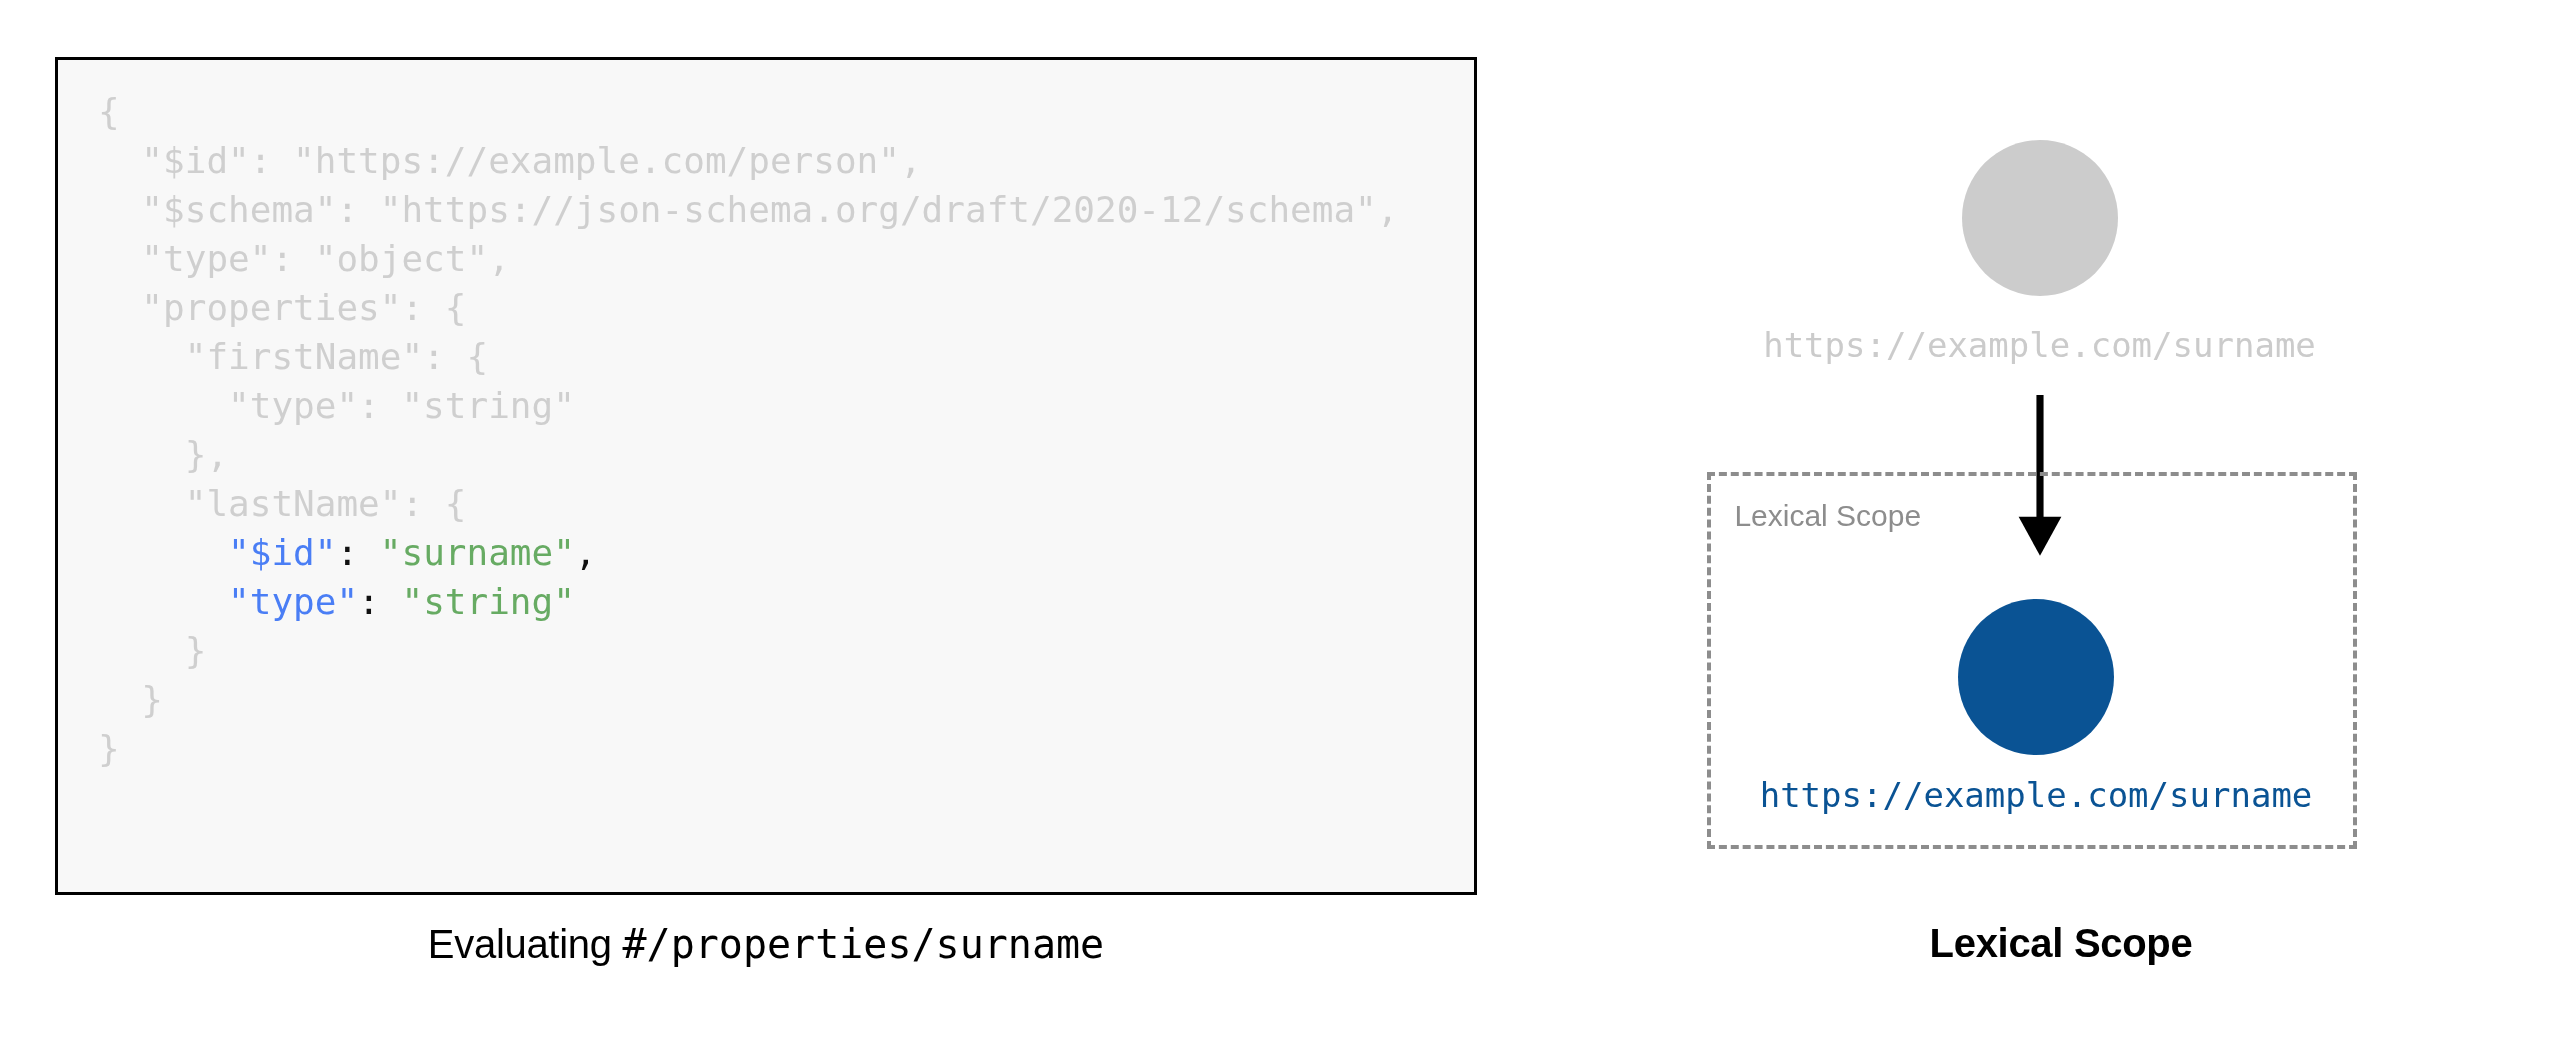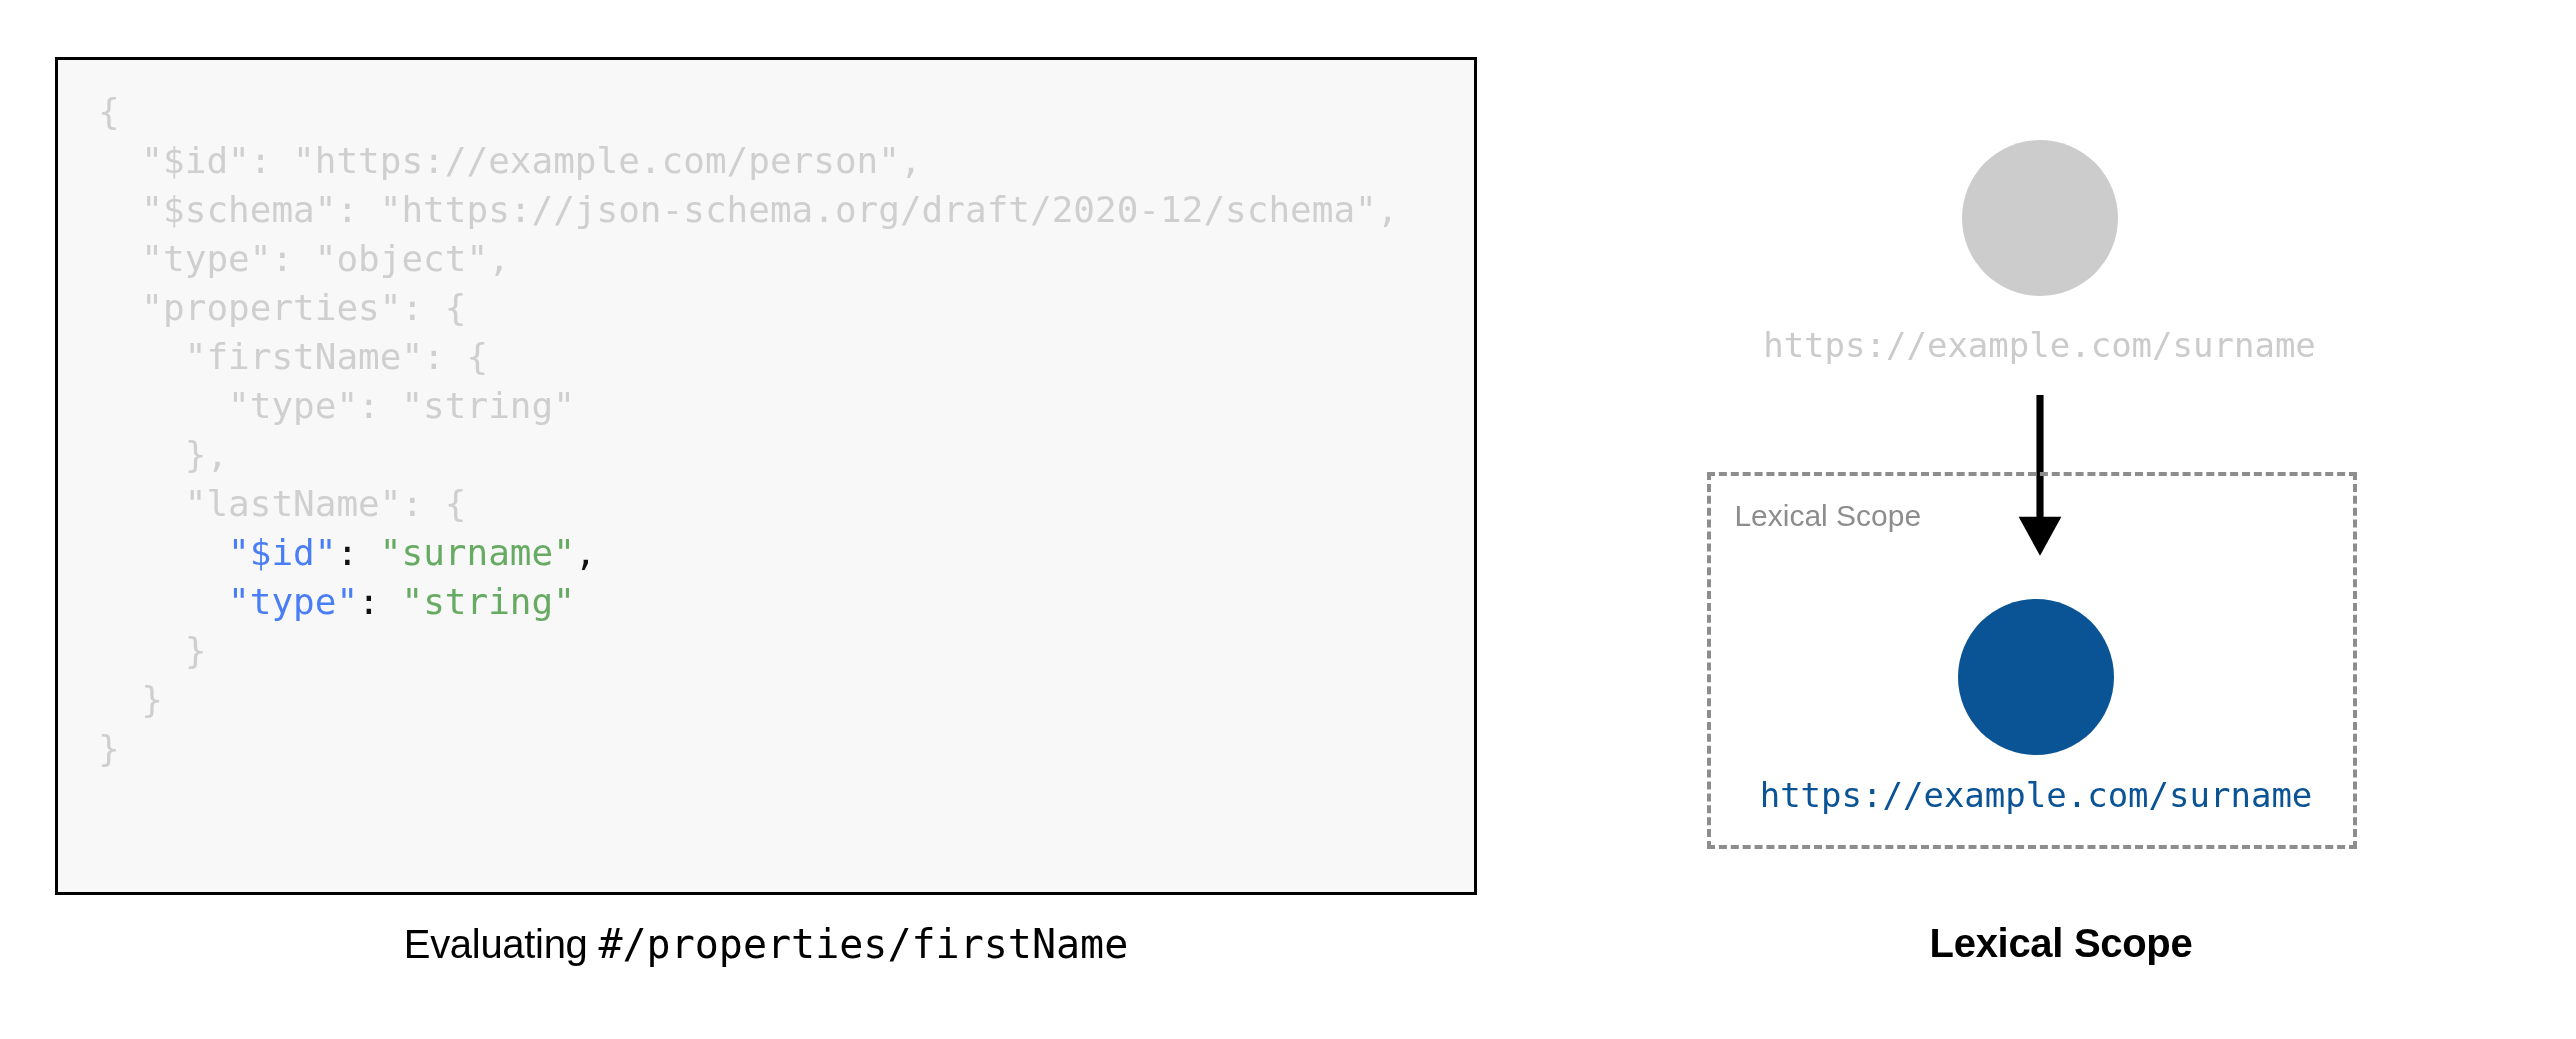--- a/index.html
+++ b/index.html
@@ -174,21 +174,21 @@
 </head>
 <body>
 
 <div id="left-panel">
 
   <div id="code-block">
     <pre id="code-listing"><span class="code-line"><span class="tok-dim"></span><span class="tok-dim">{</span></span><span class="code-line"><span class="tok-dim">  </span><span class="tok-dim">"$id": "https://example.com/person",</span></span><span class="code-line"><span class="tok-dim">  </span><span class="tok-dim">"$schema": "https://json-schema.org/draft/2020-12/schema",</span></span><span class="code-line"><span class="tok-dim">  </span><span class="tok-dim">"type": "object",</span></span><span class="code-line"><span class="tok-dim">  </span><span class="tok-dim">"properties": {</span></span><span class="code-line"><span class="tok-dim">    </span><span class="tok-dim">"firstName": {</span></span><span class="code-line"><span class="tok-dim">      </span><span class="tok-dim">"type": "string"</span></span><span class="code-line"><span class="tok-dim">    </span><span class="tok-dim">},</span></span><span class="code-line"><span class="tok-dim">    </span><span class="tok-dim">"lastName": {</span></span><span class="code-line"><span class="tok-dim">      </span><span class="tok-key">"$id"</span><span class="tok-punct">: </span><span class="tok-str">"surname"</span><span class="tok-punct">,</span></span><span class="code-line"><span class="tok-dim">      </span><span class="tok-key">"type"</span><span class="tok-punct">: </span><span class="tok-str">"string"</span></span><span class="code-line"><span class="tok-dim">    </span><span class="tok-dim">}</span></span><span class="code-line"><span class="tok-dim">  </span><span class="tok-dim">}</span></span><span class="code-line"><span class="tok-dim"></span><span class="tok-dim">}</span></span></pre>
   </div>
 
   <div id="left-caption">
-    <span class="cap-bold">Evaluating</span><span class="cap-bold"> </span><span class="cap-mono">#/properties/firstName</span>
+    <span class="cap-bold">Evaluating</span><span class="cap-bold"> </span><span class="cap-mono">#/properties/surname</span>
   </div>
 
 </div>
 
 <div id="right-panel">
 
   <div id="outer-node"></div>
 
   <div id="outer-node-label">https://example.com/surname</div>
 

